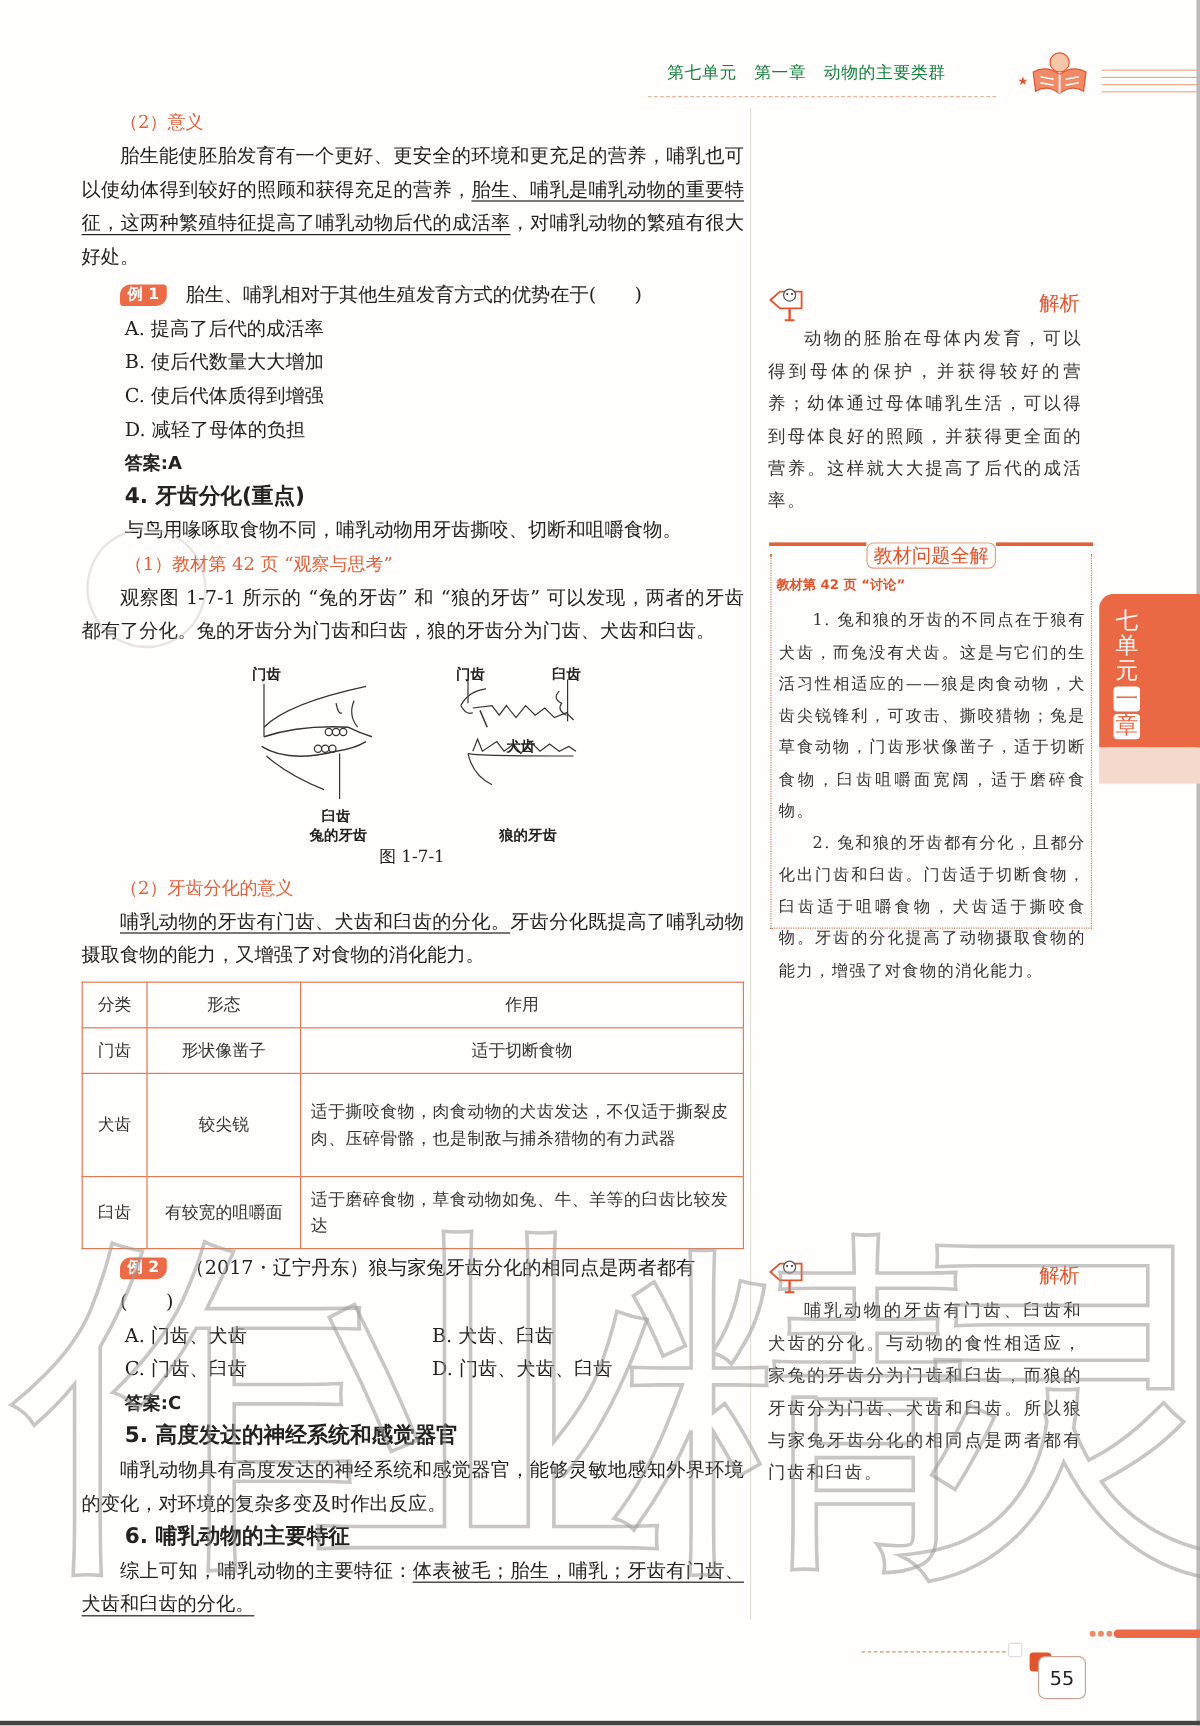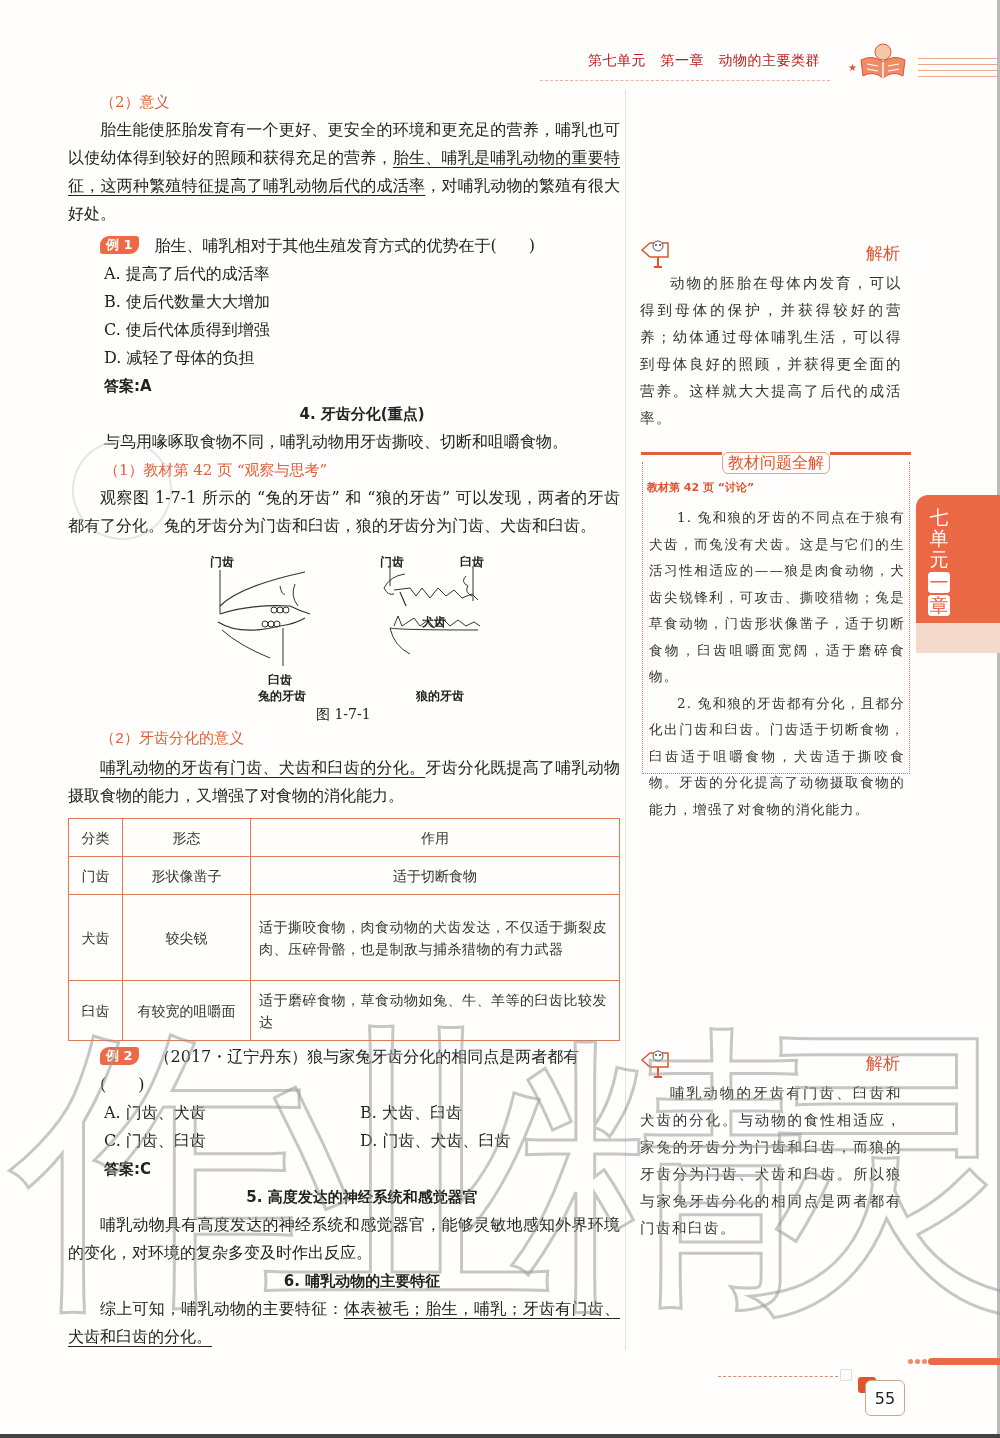--- a/index.html
+++ b/index.html
@@ -2,42 +2,42 @@
 <html><head>
 <meta charset="utf-8">
 <style>
   * { box-sizing: border-box; margin: 0; padding: 0; }
   html, body { width: 1000px; height: 1438px; background: #fdfcfa; overflow: hidden; }
   body { position: relative; font-family: "DejaVu Serif", "Liberation Serif", serif; color: #222; }
   .page { position: absolute; left: 0; top: 0; width: 1000px; height: 1438px; background: #fffefc; }
 
   
   .header { position: absolute; left: 540px; top: 20px; width: 460px; height: 70px; }
-  .header .title { position: absolute; left: 48px; top: 32px; font-family: "DejaVu Sans", sans-serif; font-size: 14px; color: #b91c1c; letter-spacing: 0.5px; white-space: nowrap; }
+  .header .title { position: absolute; left: 16px; top: 32px; font-family: "DejaVu Sans", sans-serif; font-size: 14px; color: #15803d; letter-spacing: 0.5px; white-space: nowrap; }
   .header .dotline { position: absolute; left: 0; top: 60px; width: 290px; border-top: 1px dashed #e8b39c; }
   .header .star { position: absolute; left: 308px; top: 42px; color: #e2542b; font-size: 10px; }
   .header .mascot { position: absolute; left: 318px; top: 22px; width: 50px; height: 38px; }
   .header .stripes { position: absolute; left: 378px; top: 38px; width: 82px; }
   .header .stripes div { height: 1px; background: #f0a88a; margin-bottom: 5px; }
   .right-edge { position: absolute; right: 0; top: 0; width: 3px; height: 1438px; background: #bbb; }
 
   
   .col-divider { position: absolute; left: 625px; top: 90px; height: 1260px; border-left: 1px solid #e5e0d8; }
 
   
   .main { position: absolute; left: 68px; top: 88px; width: 552px; font-size: 16px; line-height: 28px; }
   .sub-heading { color: #e0603a; font-size: 15px; padding-left: 32px; }
   .para { text-indent: 32px; text-align: justify; }
   .para.noindent { text-indent: 0; }
   .ul { text-decoration: underline; text-underline-offset: 4px; }
   .example-line { position: relative; padding-left: 32px; }
   .ex-badge { display: inline-block; background: #ec6b46; color: #fff; font-size: 13px; line-height: 18px; padding: 0 6px; border-radius: 9px 3px 9px 3px; margin-right: 16px; font-family: "DejaVu Sans", sans-serif; font-weight: bold; vertical-align: 2px; }
   .option { padding-left: 36px; }
   .answer { padding-left: 36px; font-family: "DejaVu Sans", sans-serif; font-weight: bold; font-size: 15px; }
-  .bold-heading { padding-left: 36px; font-family: "DejaVu Sans", sans-serif; font-weight: bold; font-size: 15px; text-align: center; }
+  .bold-heading { padding-left: 36px; font-family: "DejaVu Sans", sans-serif; font-weight: bold; font-size: 18px; }
   .options-2col { display: grid; grid-template-columns: 256px 256px; padding-left: 36px; }
 
   
   .figure { position: relative; height: 190px; margin-top: 2px; }
   .fig-label { position: absolute; font-family: "DejaVu Sans", sans-serif; font-size: 12px; font-weight: bold; color: #222; white-space: nowrap; }
   .fig-caption { position: absolute; left: 248px; top: 158px; font-size: 14px; }
   .figure svg { position: absolute; }
 
   
   .teeth-table { width: 552px; border-collapse: collapse; margin-top: 8px; font-family: "DejaVu Sans", sans-serif; font-size: 14px; line-height: 22px; }
@@ -152,21 +152,21 @@
         <path d="M86 10 Q80 16 88 20 Q84 26 92 30" stroke="#333" stroke-width="1" fill="none"></path>
         <path d="M14 60 L18 50 L22 60 L34 52 L40 60 L48 54 L54 62 L62 52 L70 60 L78 54 L86 60 L94 56 L100 60" stroke="#333" stroke-width="1" fill="none"></path>
         <path d="M10 62 Q20 64 98 64" stroke="#333" stroke-width="1" fill="none"></path>
         <path d="M10 62 Q14 80 30 88" stroke="#333" stroke-width="1" fill="none"></path>
       </svg>
       <span class="fig-label" style="left:354px; top:66px;">犬齿</span>
       <span class="fig-label" style="left:348px; top:140px;">狼的牙齿</span>
       <span class="fig-caption">图 1-7-1</span>
     </div>
 
-    <div class="sub-heading" style="margin-top:-6px;font-family:Liberation Mono, monospace;">（2）牙齿分化的意义</div>
+    <div class="sub-heading" style="margin-top:-6px;">（2）牙齿分化的意义</div>
     <div class="para"><span class="ul">哺乳动物的牙齿有门齿、犬齿和臼齿的分化。</span><span>牙齿分化既提高了哺乳动物摄取食物的能力，又增强了对食物的消化能力。</span></div>
 
     <table class="teeth-table">
       <tbody>
           <tr>
         <th style="width:54px;">分类</th>
         <th style="width:128px;">形态</th>
         <th>作用</th>
       </tr>
       <tr style="height:38px;">

